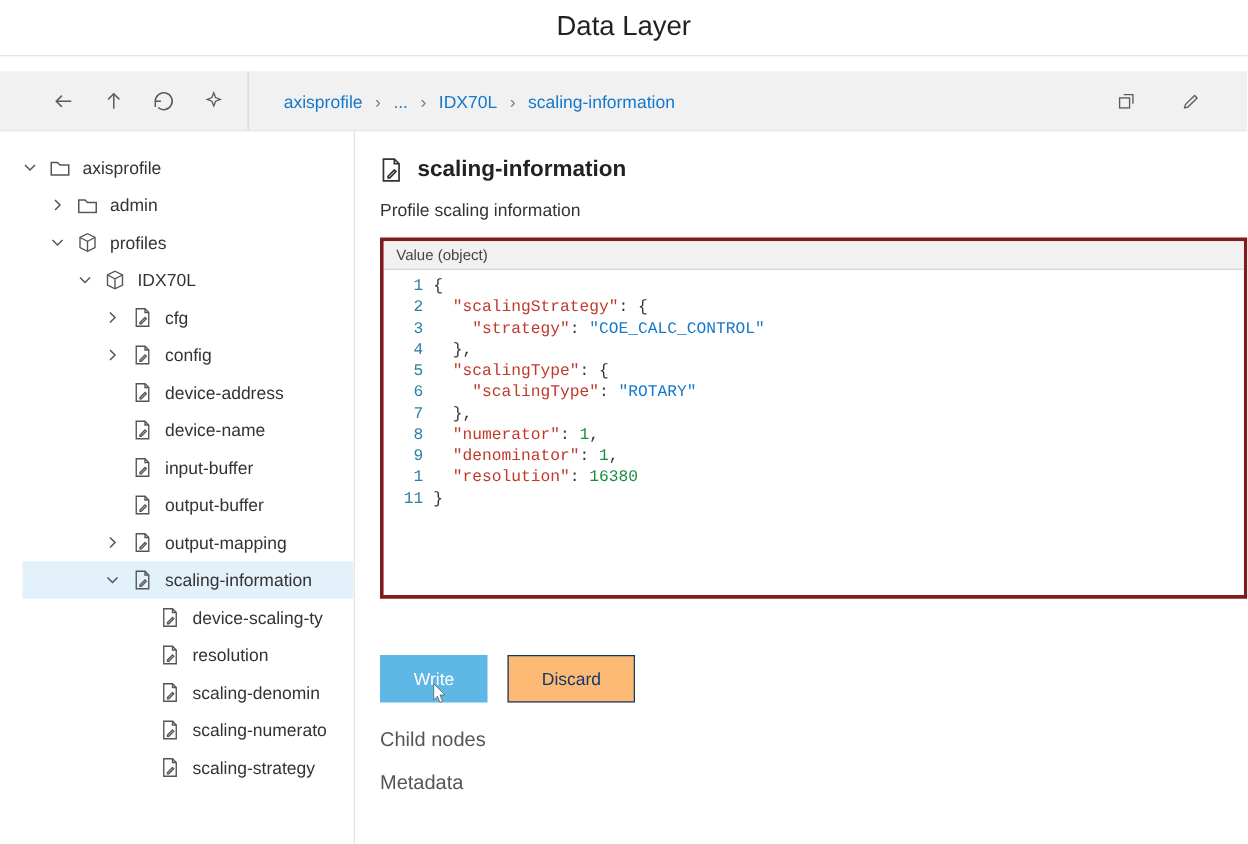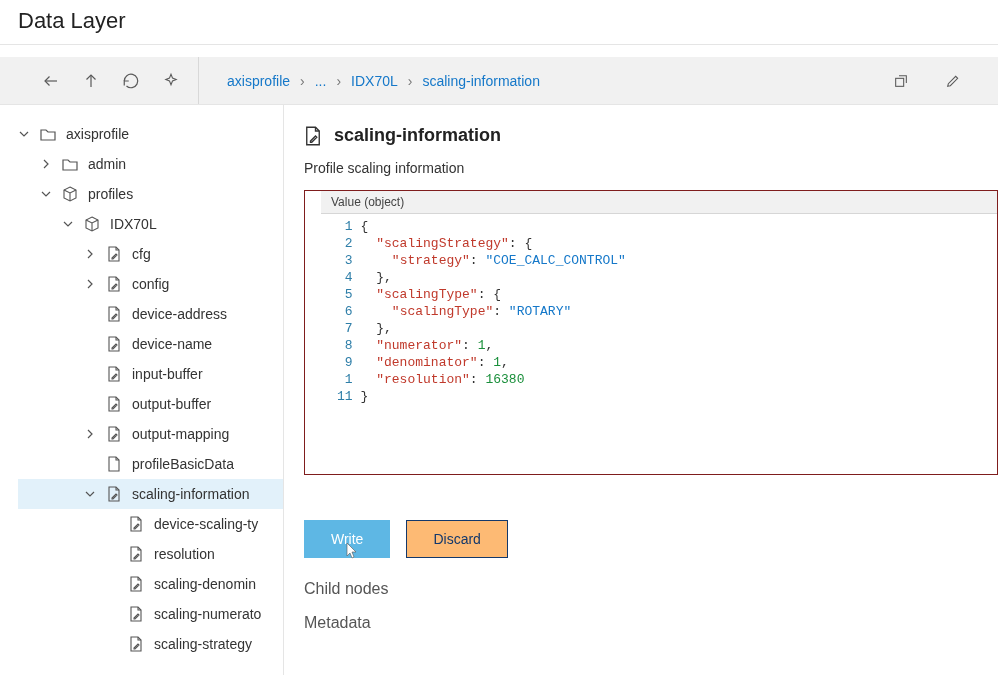--- a/index.html
+++ b/index.html
@@ -11,20 +11,21 @@
     width: 998px;
     height: 675px;
     overflow: hidden;
   }
   .page-title {
     font-size: 22px;
     font-weight: 400;
     color: #222;
     padding: 8px 18px 10px 18px;
     border-bottom: 1px solid #e5e5e5;
+    text-align: center;
   }
   .toolbar-row {
     display: flex;
     align-items: center;
     background: #f1f1f1;
     border-bottom: 1px solid #e5e5e5;
     height: 48px;
     margin-top: 12px;
   }
   .toolbar-left {
@@ -105,23 +106,22 @@
     font-size: 18px;
     font-weight: 700;
     color: #222;
   }
   .content-sub {
     font-size: 14px;
     color: #333;
     margin-bottom: 14px;
   }
   .editor-box {
-    border: 1px solid #7f1d1d;
+    border: 3px solid #7f1d1d;
     margin-right: 0;
-    padding-left: 16px;
   }
   .editor-tab {
     background: #f1f1f1;
     border-bottom: 1px solid #d6d6d6;
     padding: 4px 10px;
     font-size: 12px;
     color: #444;
   }
   .code-area {
     display: flex;
@@ -388,30 +388,20 @@
       <span class="node-icon">
           <svg width="14" height="16" viewBox="0 0 14 16" fill="none" stroke="#555" stroke-width="1.1">
             <path d="M2 1h7l3 3v11H2z"></path>
             <path d="M9 1v3h3"></path>
             <path d="M5 12l4-4 1 1-4 4-1 0z"></path>
           </svg>
         </span>
       <span>output-mapping</span>
     </div>
 
-    <div class="tree-row" style="padding-left:66px">
-      <span class="spacer"></span>
-      <span class="node-icon">
-          <svg width="14" height="16" viewBox="0 0 14 16" fill="none" stroke="#555" stroke-width="1.1">
-            <path d="M2 1h7l3 3v11H2z"></path>
-            <path d="M9 1v3h3"></path>
-          </svg>
-        </span>
-      <span>profileBasicData</span>
-    </div>
 
     <div class="tree-row selected" style="padding-left:66px">
       <span class="chev">
           <svg width="10" height="10" viewBox="0 0 10 10" fill="none" stroke="#555" stroke-width="1.2">
             <polyline points="1 3 5 7 9 3"></polyline>
           </svg>
         </span>
       <span class="node-icon">
           <svg width="14" height="16" viewBox="0 0 14 16" fill="none" stroke="#555" stroke-width="1.1">
             <path d="M2 1h7l3 3v11H2z"></path>

